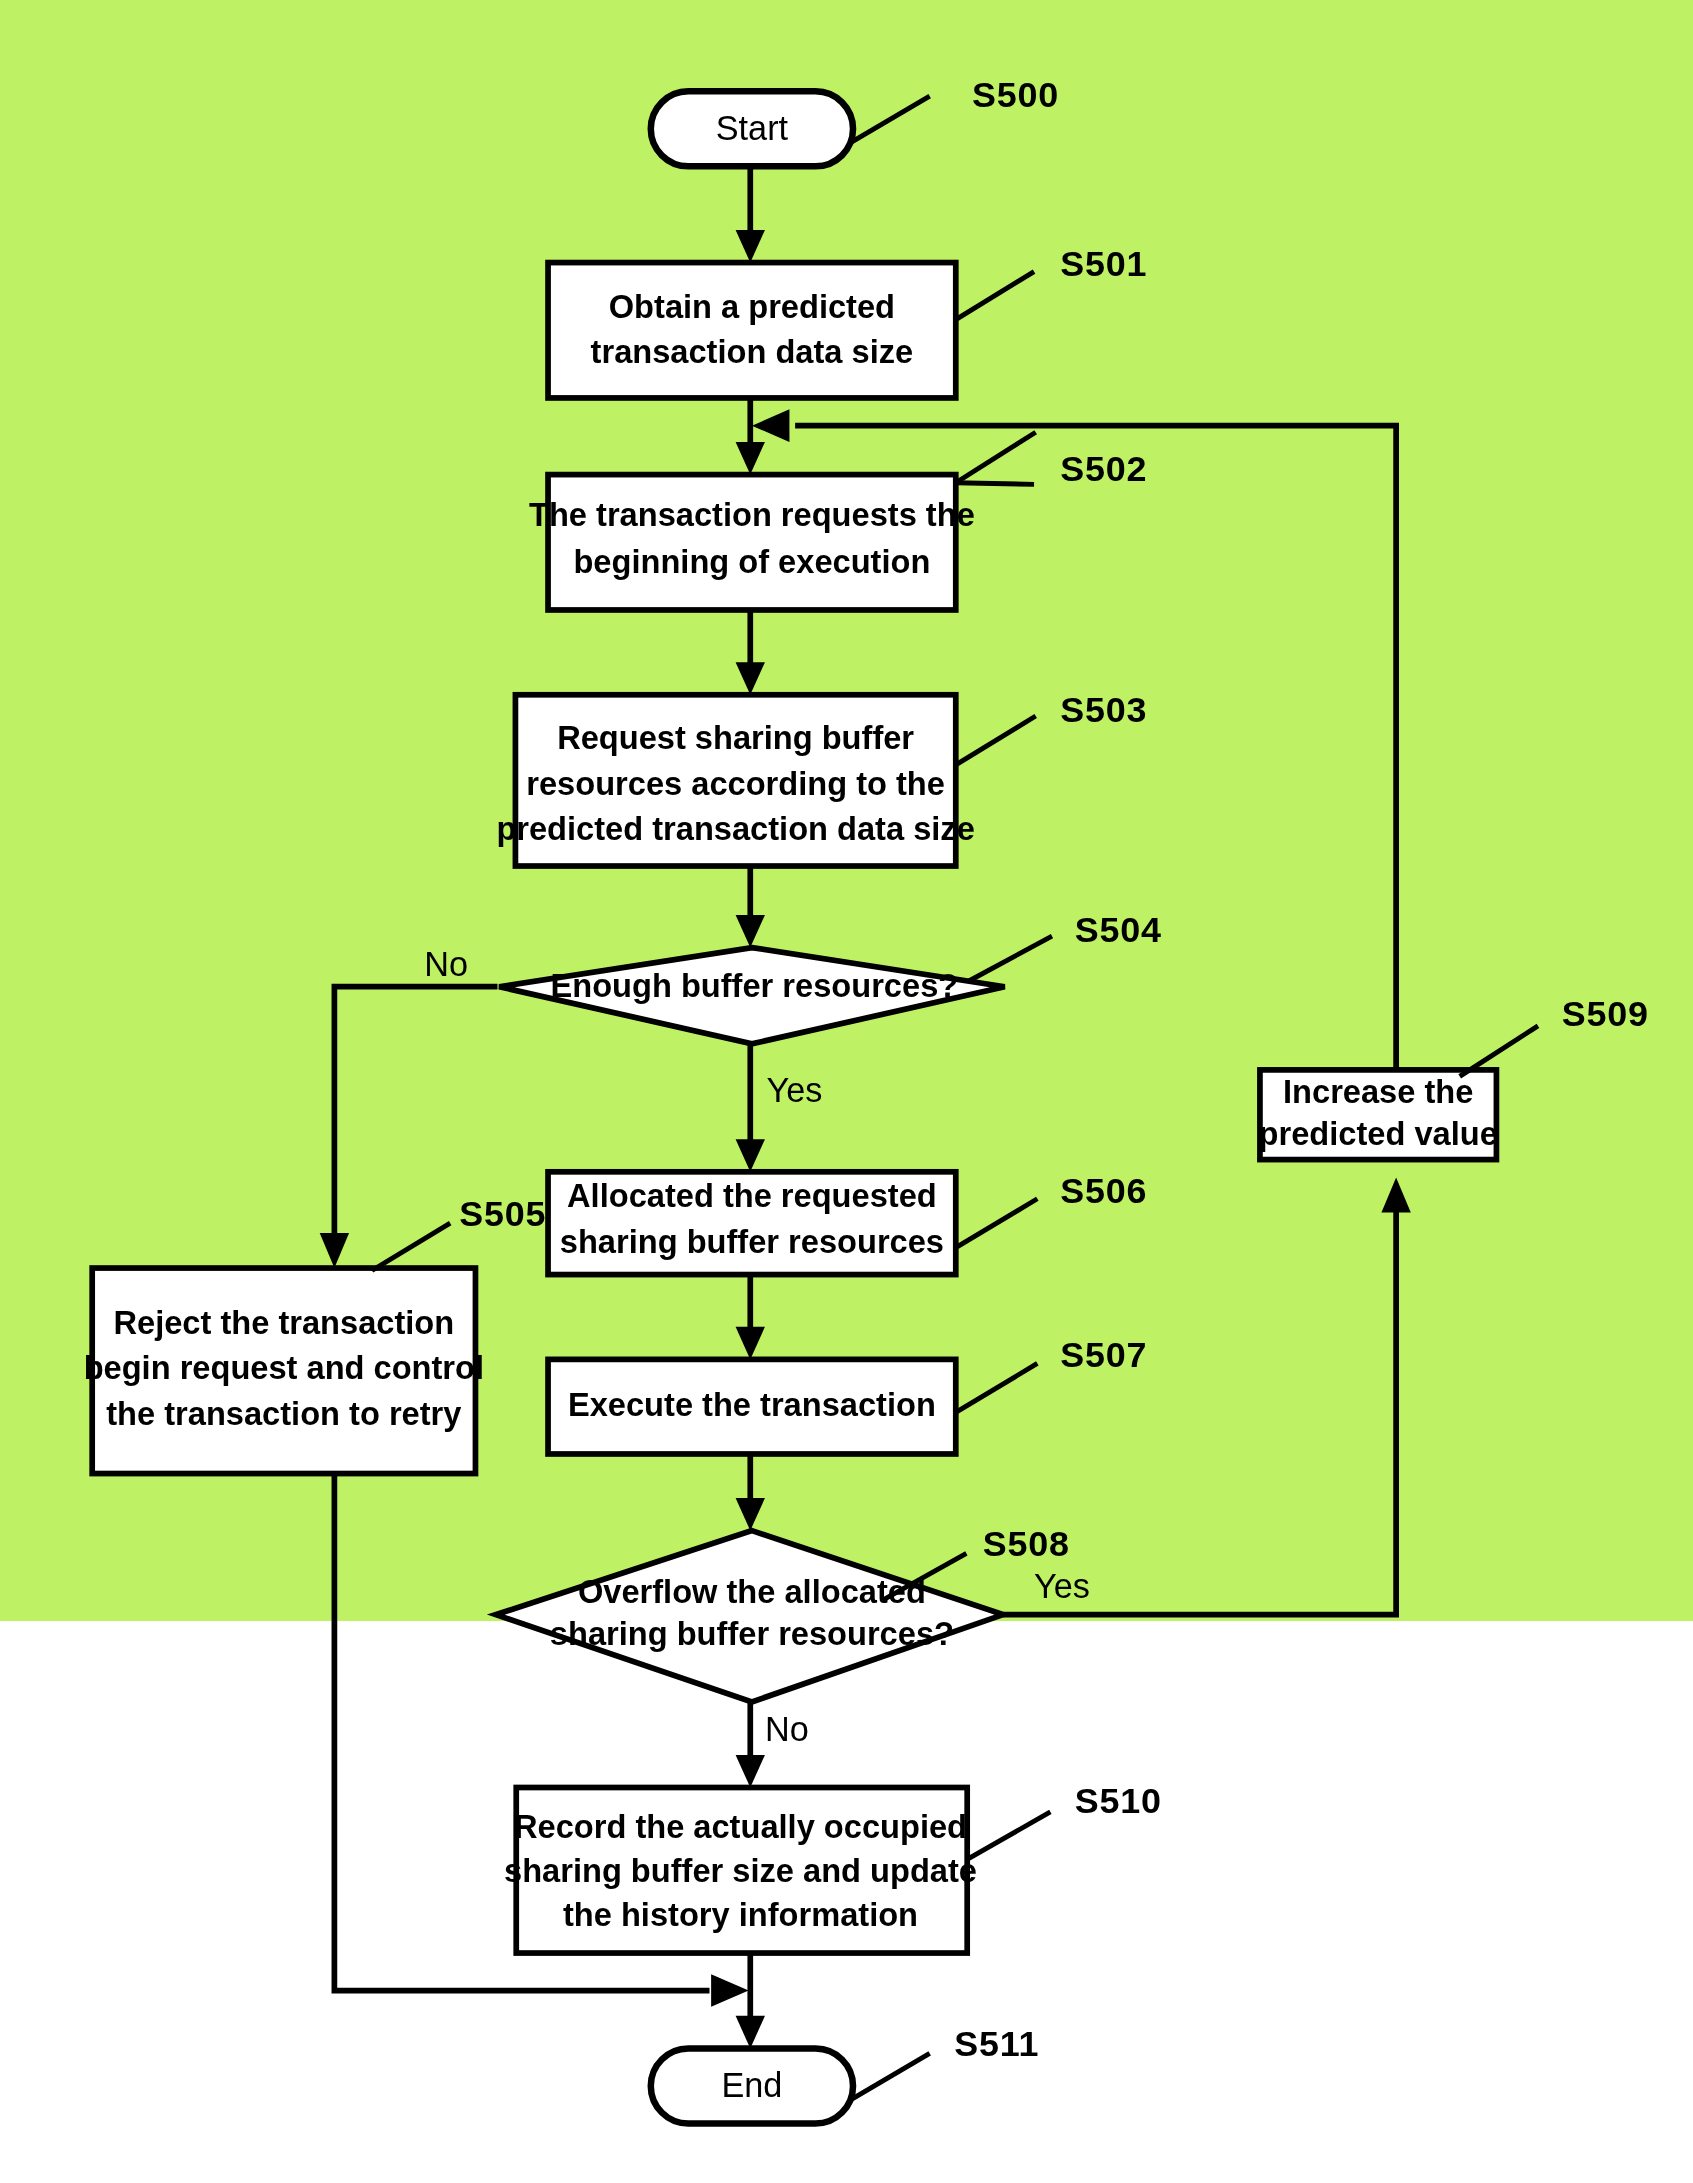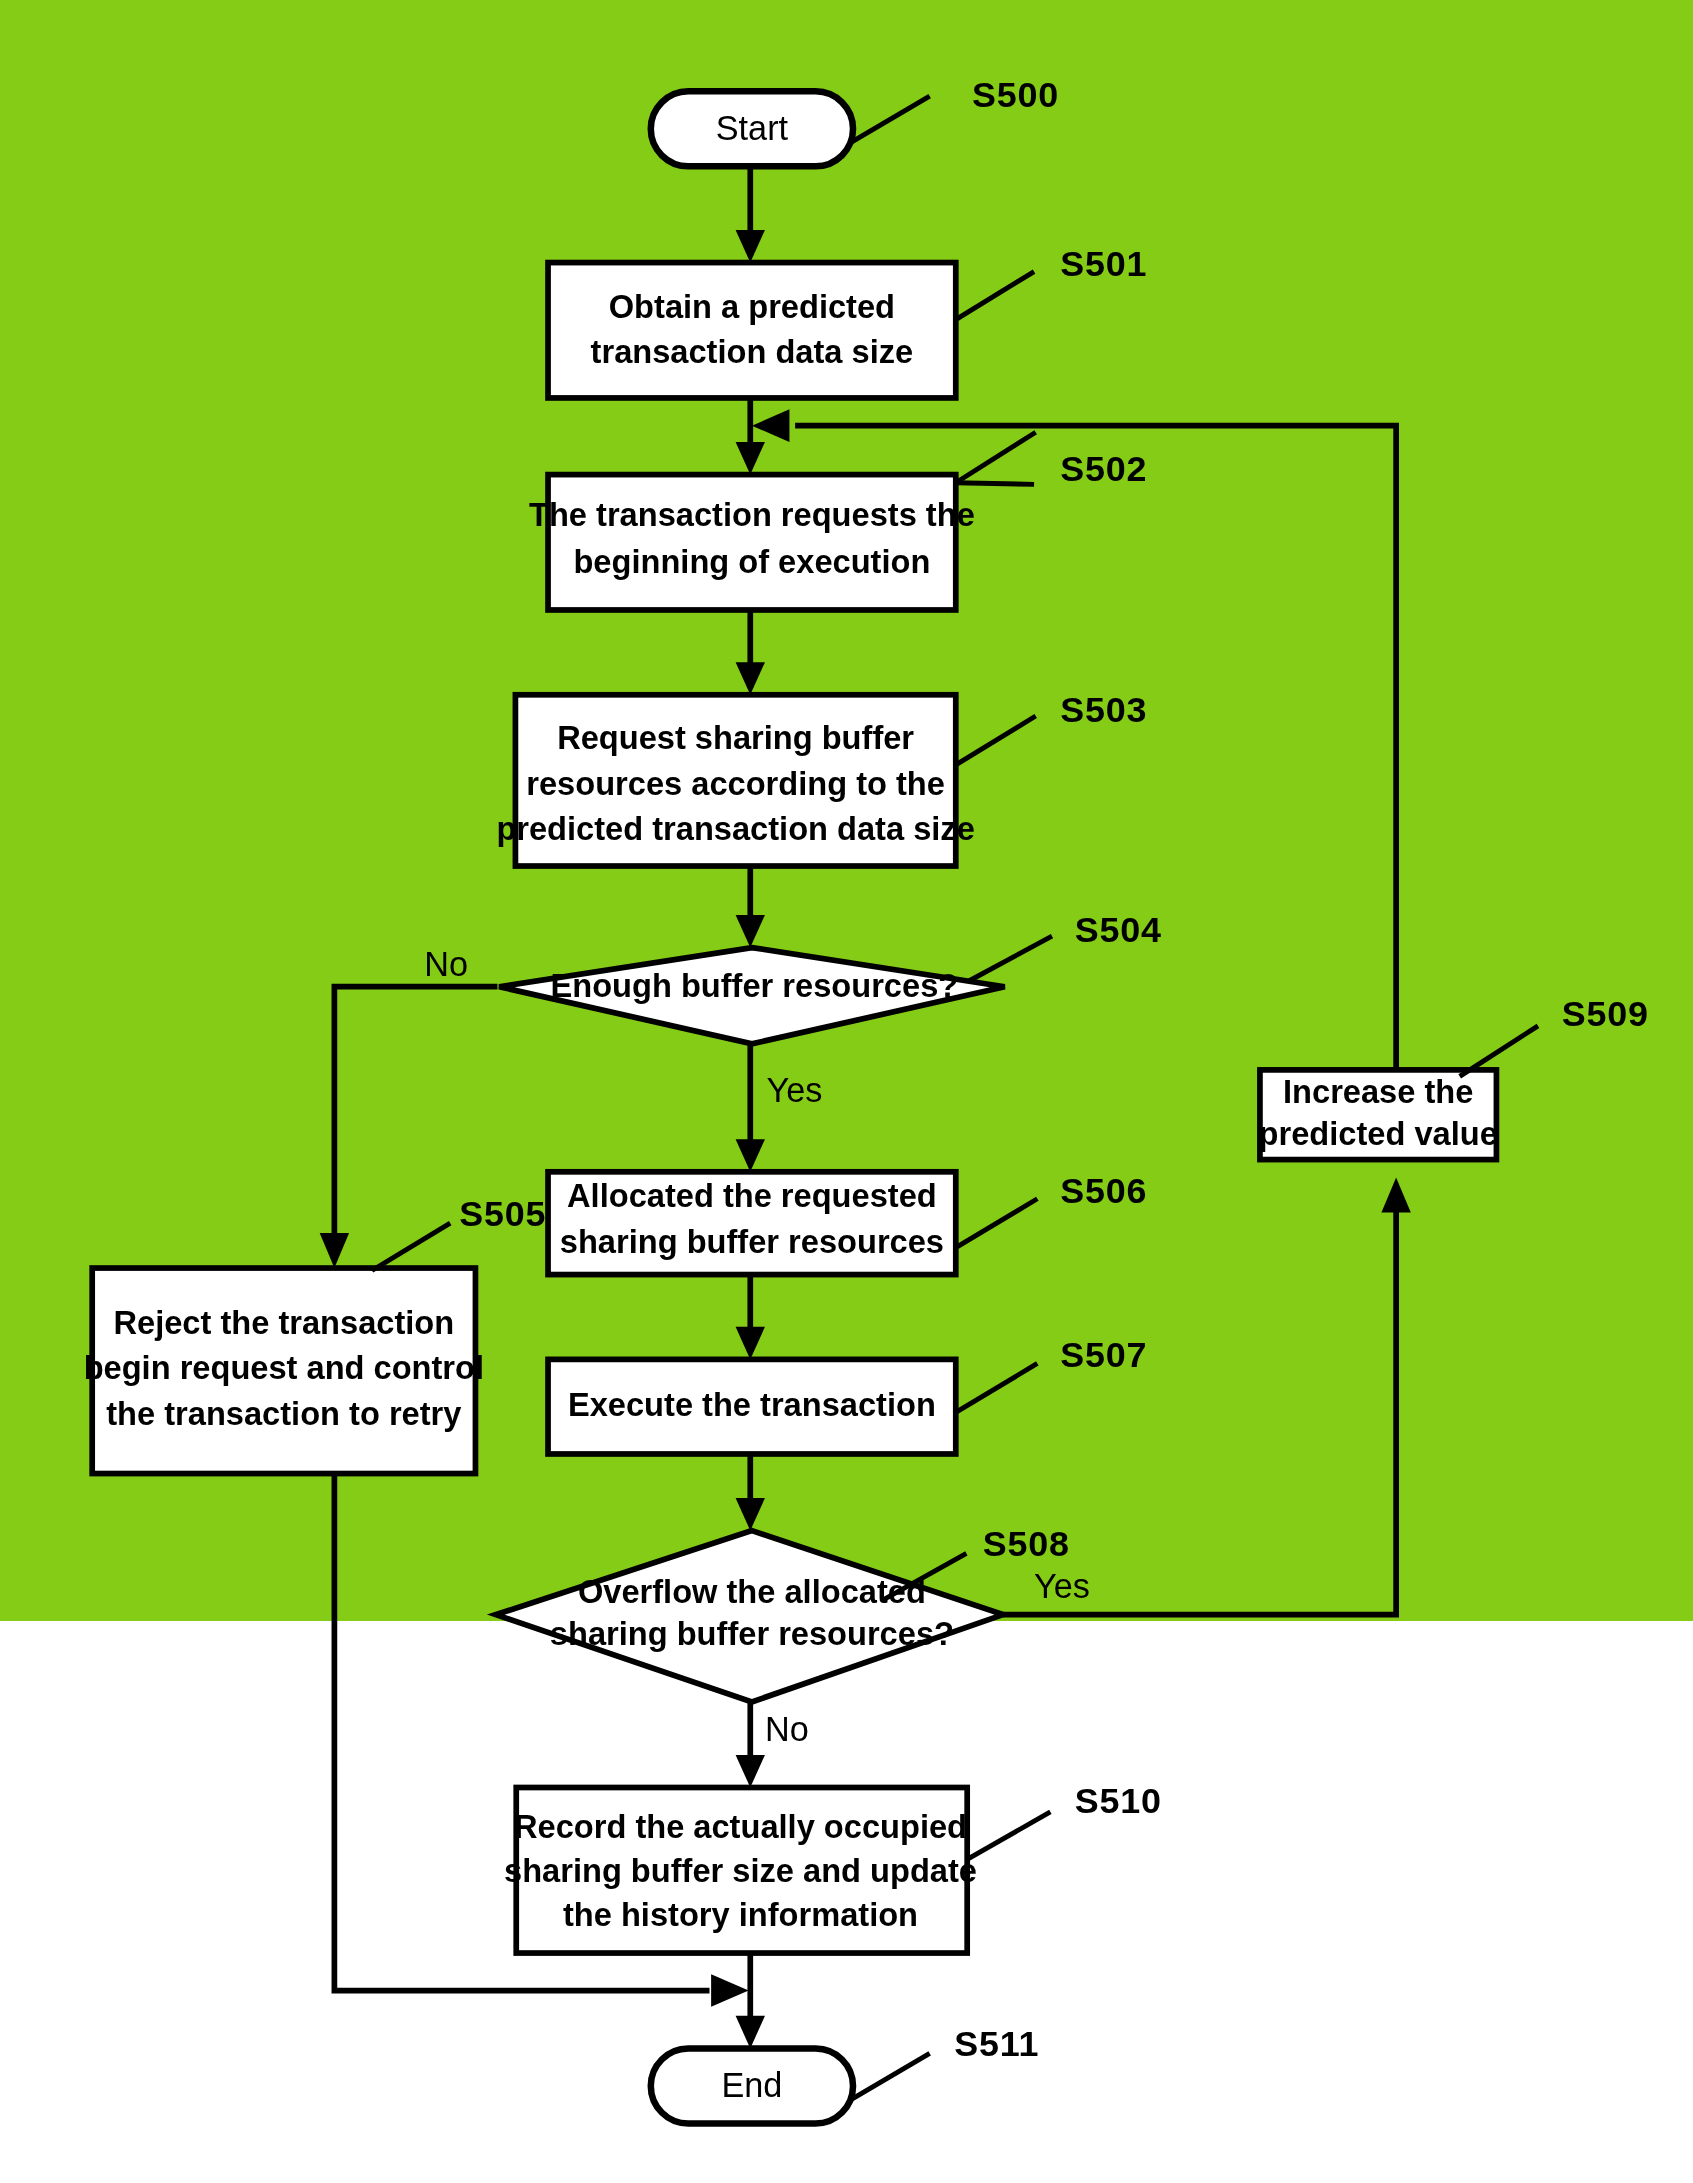--- a/index.html
+++ b/index.html
@@ -10,21 +10,21 @@
   body {
     width: 1693px;
     height: 2183px;
     font-family: "Liberation Sans", sans-serif;
     overflow: hidden;
   }
   #flowchart-root {
     position: relative;
     width: 1693px;
     height: 1621px;
-    background: #84cc16;
+    background: #bef264;
   }
   svg.flow {
     display: block;
     width: 1693px;
     height: 2183px;
   }
   .node-shape {
     fill: #ffffff;
     stroke: #000000;
     stroke-width: 7;

